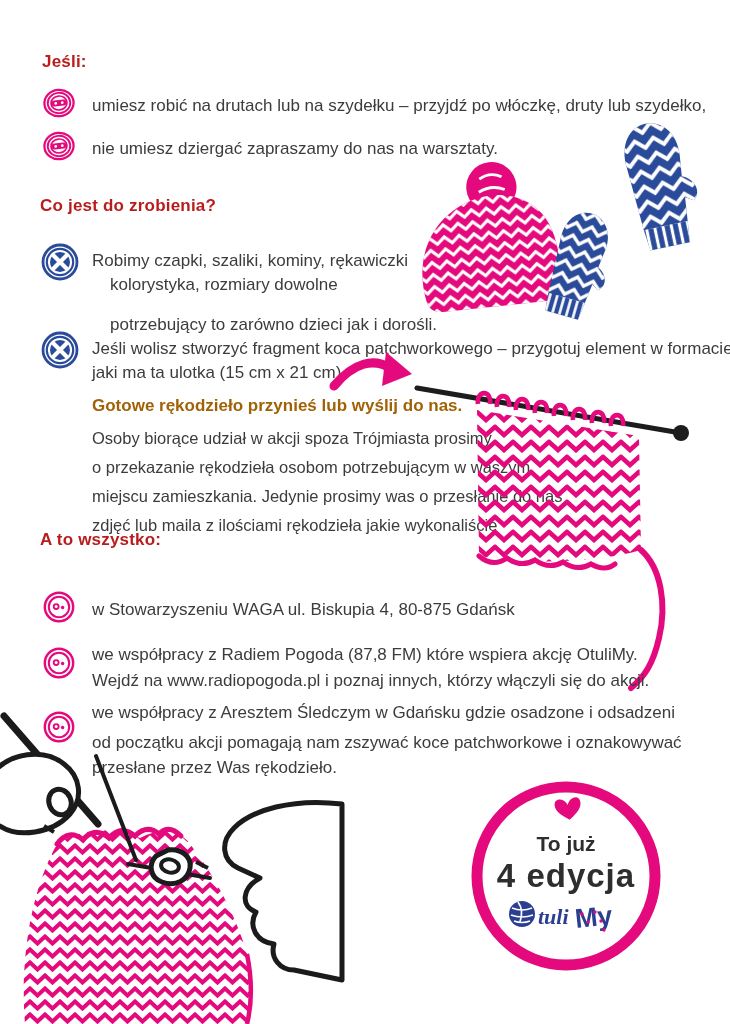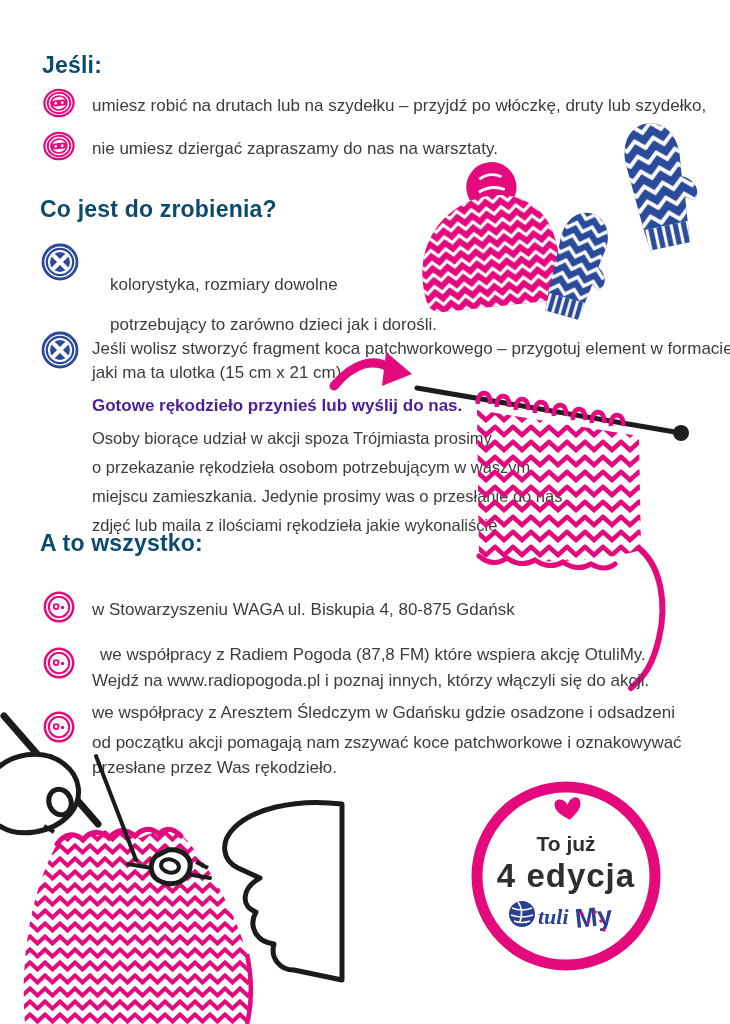--- a/index.html
+++ b/index.html
@@ -1,22 +1,22 @@
 <!DOCTYPE html>
 <html><head>
 <meta charset="utf-8">
 <style>
   html,body{margin:0;padding:0;background:#fff;}
   .page{position:relative;width:730px;height:1024px;background:#fff;overflow:hidden;
         font-family:"Liberation Sans",sans-serif;color:#3c3c3c;}
   .abs{position:absolute;}
-  h2{margin:0;font-size:23px;font-weight:800;color:#0c4a6e;letter-spacing:.2px;}
+  h2{margin:0;font-size:17px;font-weight:800;color:#b91c1c;letter-spacing:.2px;}
   .btxt{font-size:17px;line-height:24px;color:#3c3c3c;white-space:nowrap;}
   .note{font-size:16.5px;line-height:29px;color:#3c3c3c;white-space:nowrap;}
-  .callout{font-size:17px;font-weight:700;color:#4c1d95;white-space:nowrap;}
+  .callout{font-size:17px;font-weight:700;color:#a16207;white-space:nowrap;}
   svg{display:block;overflow:visible;}
   .badge-txt{font-weight:800;fill:#2e2e2e;}
 </style>
 </head>
 <body>
 
 <div class="page">
 
   <svg width="0" height="0" aria-hidden="true">
     <defs>
@@ -92,20 +92,21 @@
   <h2 class="abs" style="left:40px;top:196px;">Co jest do zrobienia?</h2>
 
   <svg class="abs" style="left:40px;top:242px;" width="40" height="40" viewBox="0 0 40 40">
     <g stroke="#2a4a9a" fill="none">
       <circle cx="20" cy="20" r="17" stroke-width="2.8"></circle>
       <circle cx="20" cy="20" r="13.2" stroke-width="2.2"></circle>
     </g>
     <circle cx="20" cy="20" r="10" fill="#2a4a9a"></circle>
     <path d="M14,14 L26,26 M26,14 L14,26" stroke="#fff" stroke-width="4.2" stroke-linecap="round"></path>
   </svg>
+  <div class="abs btxt" style="left:92px;top:249px;">Robimy czapki, szaliki, kominy, rękawiczki</div>
   <div class="abs btxt" style="left:110px;top:273px;">kolorystyka, rozmiary dowolne</div>
   <div class="abs btxt" style="left:110px;top:313px;">potrzebujący to zarówno dzieci jak i dorośli.</div>
 
   <svg class="abs" style="left:40px;top:330px;" width="40" height="40" viewBox="0 0 40 40">
     <g stroke="#2a4a9a" fill="none">
       <circle cx="20" cy="20" r="17" stroke-width="2.8"></circle>
       <circle cx="20" cy="20" r="13.2" stroke-width="2.2"></circle>
     </g>
     <circle cx="20" cy="20" r="10" fill="#2a4a9a"></circle>
     <path d="M14,14 L26,26 M26,14 L14,26" stroke="#fff" stroke-width="4.2" stroke-linecap="round"></path>
@@ -147,21 +148,21 @@
   <div class="abs btxt" style="left:92px;top:598px;">w Stowarzyszeniu WAGA ul. Biskupia 4, 80-875 Gdańsk</div>
 
   <svg class="abs" style="left:42px;top:646px;" width="34" height="34" viewBox="0 0 36 36">
     <g stroke="#e40a7d" fill="none">
       <circle cx="18" cy="18" r="15" stroke-width="2.6"></circle>
       <circle cx="18" cy="18" r="10.8" stroke-width="2.2"></circle>
       <circle cx="15" cy="17.5" r="2.6" stroke-width="2"></circle>
     </g>
     <circle cx="21.8" cy="18.6" r="1.8" fill="#e40a7d"></circle>
   </svg>
-  <div class="abs btxt" style="left:100px;top:643px;">we współpracy z Radiem Pogoda (87,8 FM)  które wspiera akcję OtuliMy.</div>
+  <div class="abs btxt" style="left:92px;top:643px;">we współpracy z Radiem Pogoda (87,8 FM)  które wspiera akcję OtuliMy.</div>
   <div class="abs btxt" style="left:92px;top:669px;">Wejdź na www.radiopogoda.pl i poznaj innych, którzy włączyli się do akcji.</div>
 
   <svg class="abs" style="left:42px;top:710px;" width="34" height="34" viewBox="0 0 36 36">
     <g stroke="#e40a7d" fill="none">
       <circle cx="18" cy="18" r="15" stroke-width="2.6"></circle>
       <circle cx="18" cy="18" r="10.8" stroke-width="2.2"></circle>
       <circle cx="15" cy="17.5" r="2.6" stroke-width="2"></circle>
     </g>
     <circle cx="21.8" cy="18.6" r="1.8" fill="#e40a7d"></circle>
   </svg>

